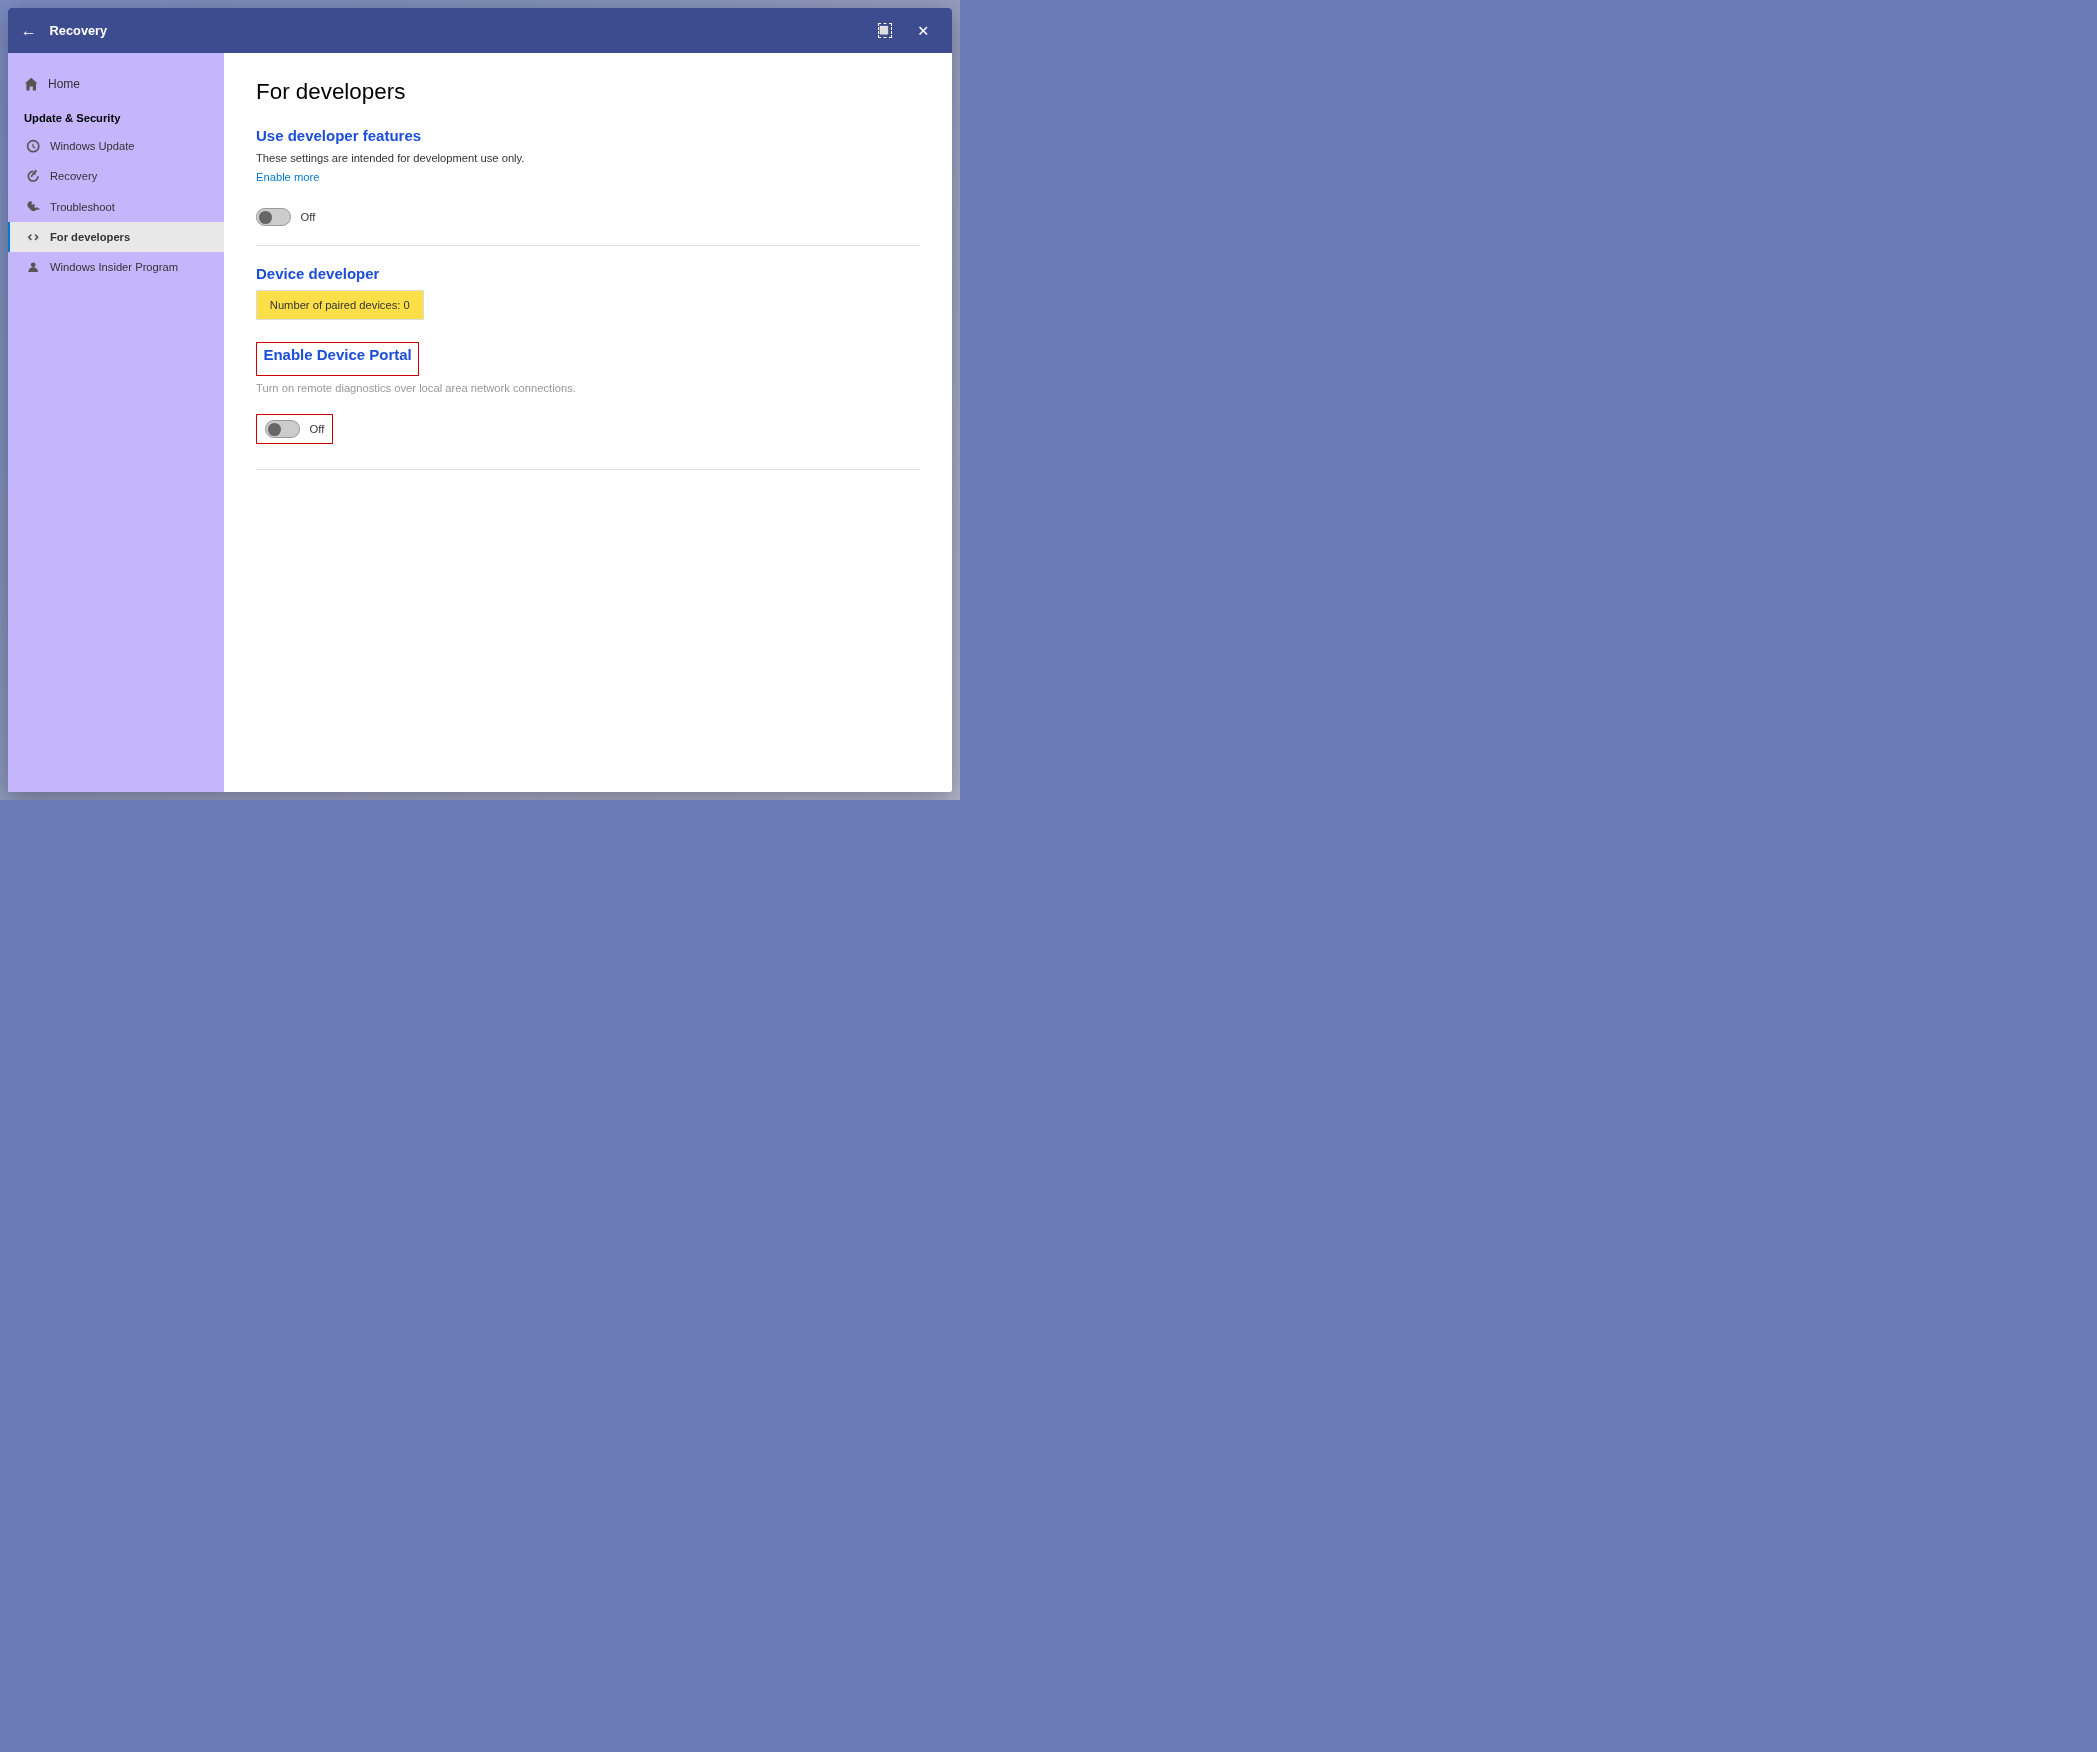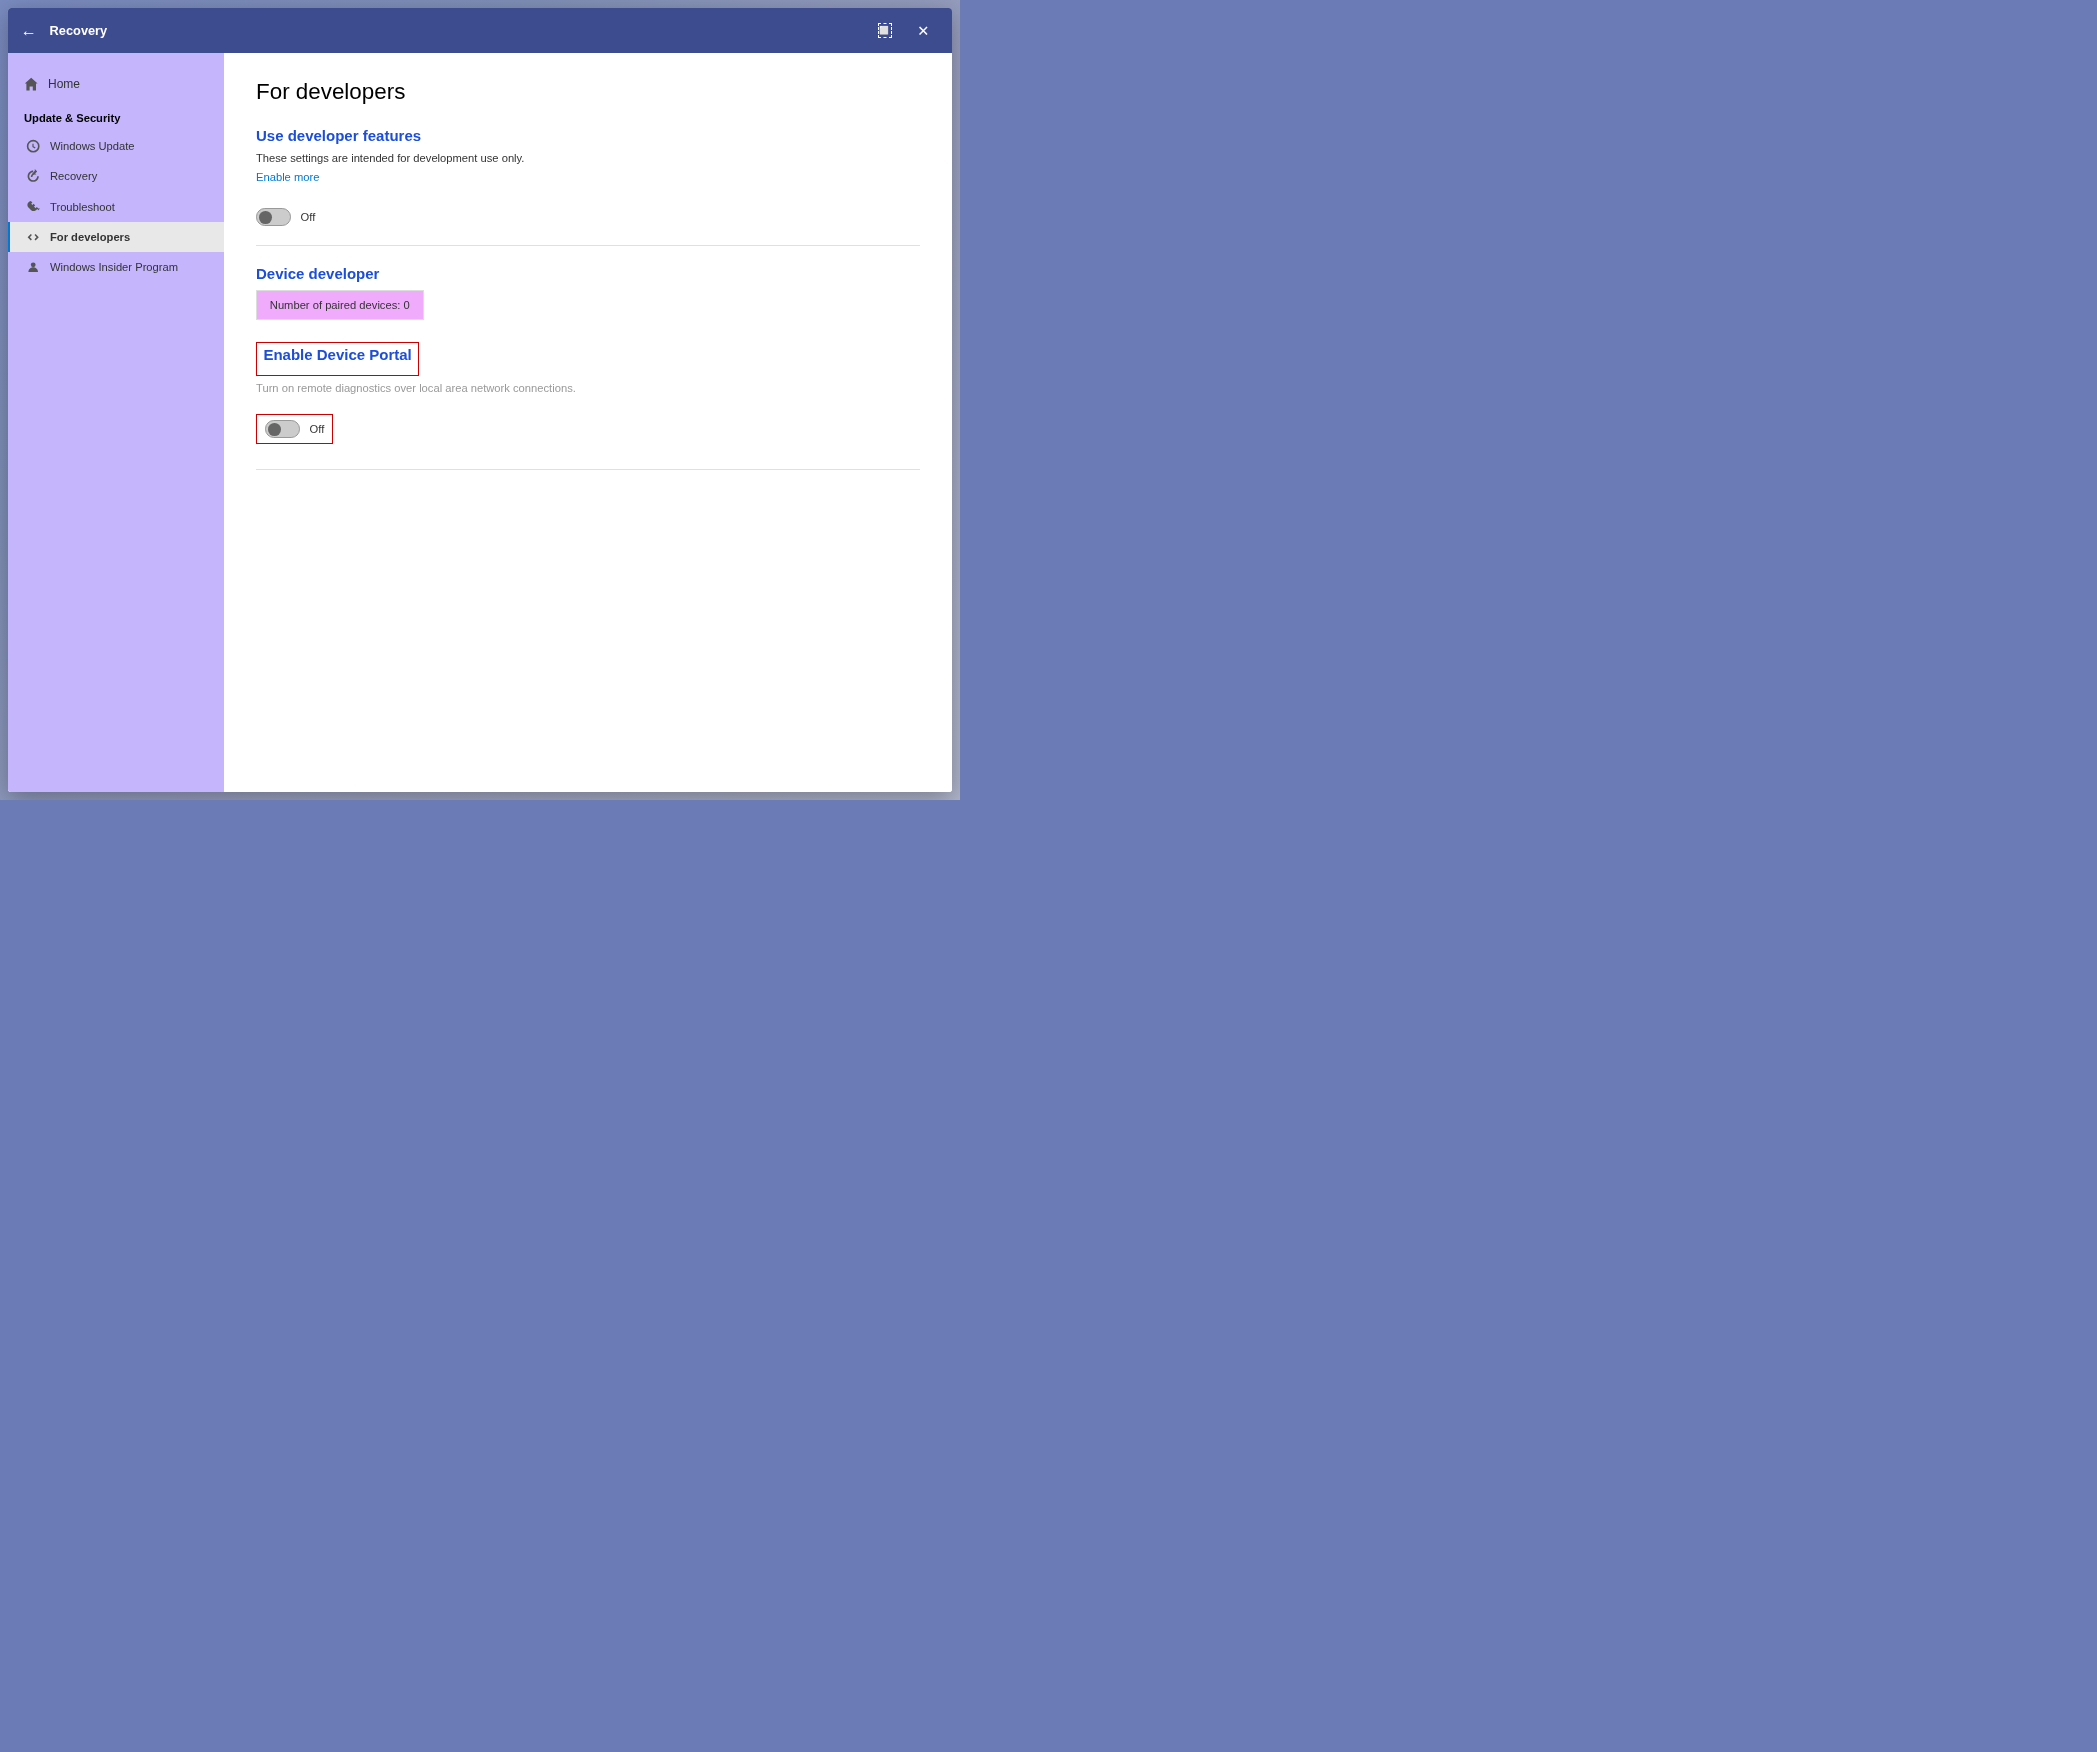--- a/index.html
+++ b/index.html
@@ -232,21 +232,21 @@
       height: 0.8px;
       background: #e0e0e0;
       margin: 19px 0;
     }
 
     .device-discovery-section {
       margin-bottom: 6.4px;
     }
 
     .paired-devices-box {
-      background: #f0abfc;
+      background: #fde047;
       border: 0.8px solid #ddd;
       padding: 8px 12.8px;
       font-size: 11.2px;
       color: #333;
       display: inline-block;
       margin-bottom: 16px;
     }
 
     .section-desc-muted {
       font-size: 11.2px;

